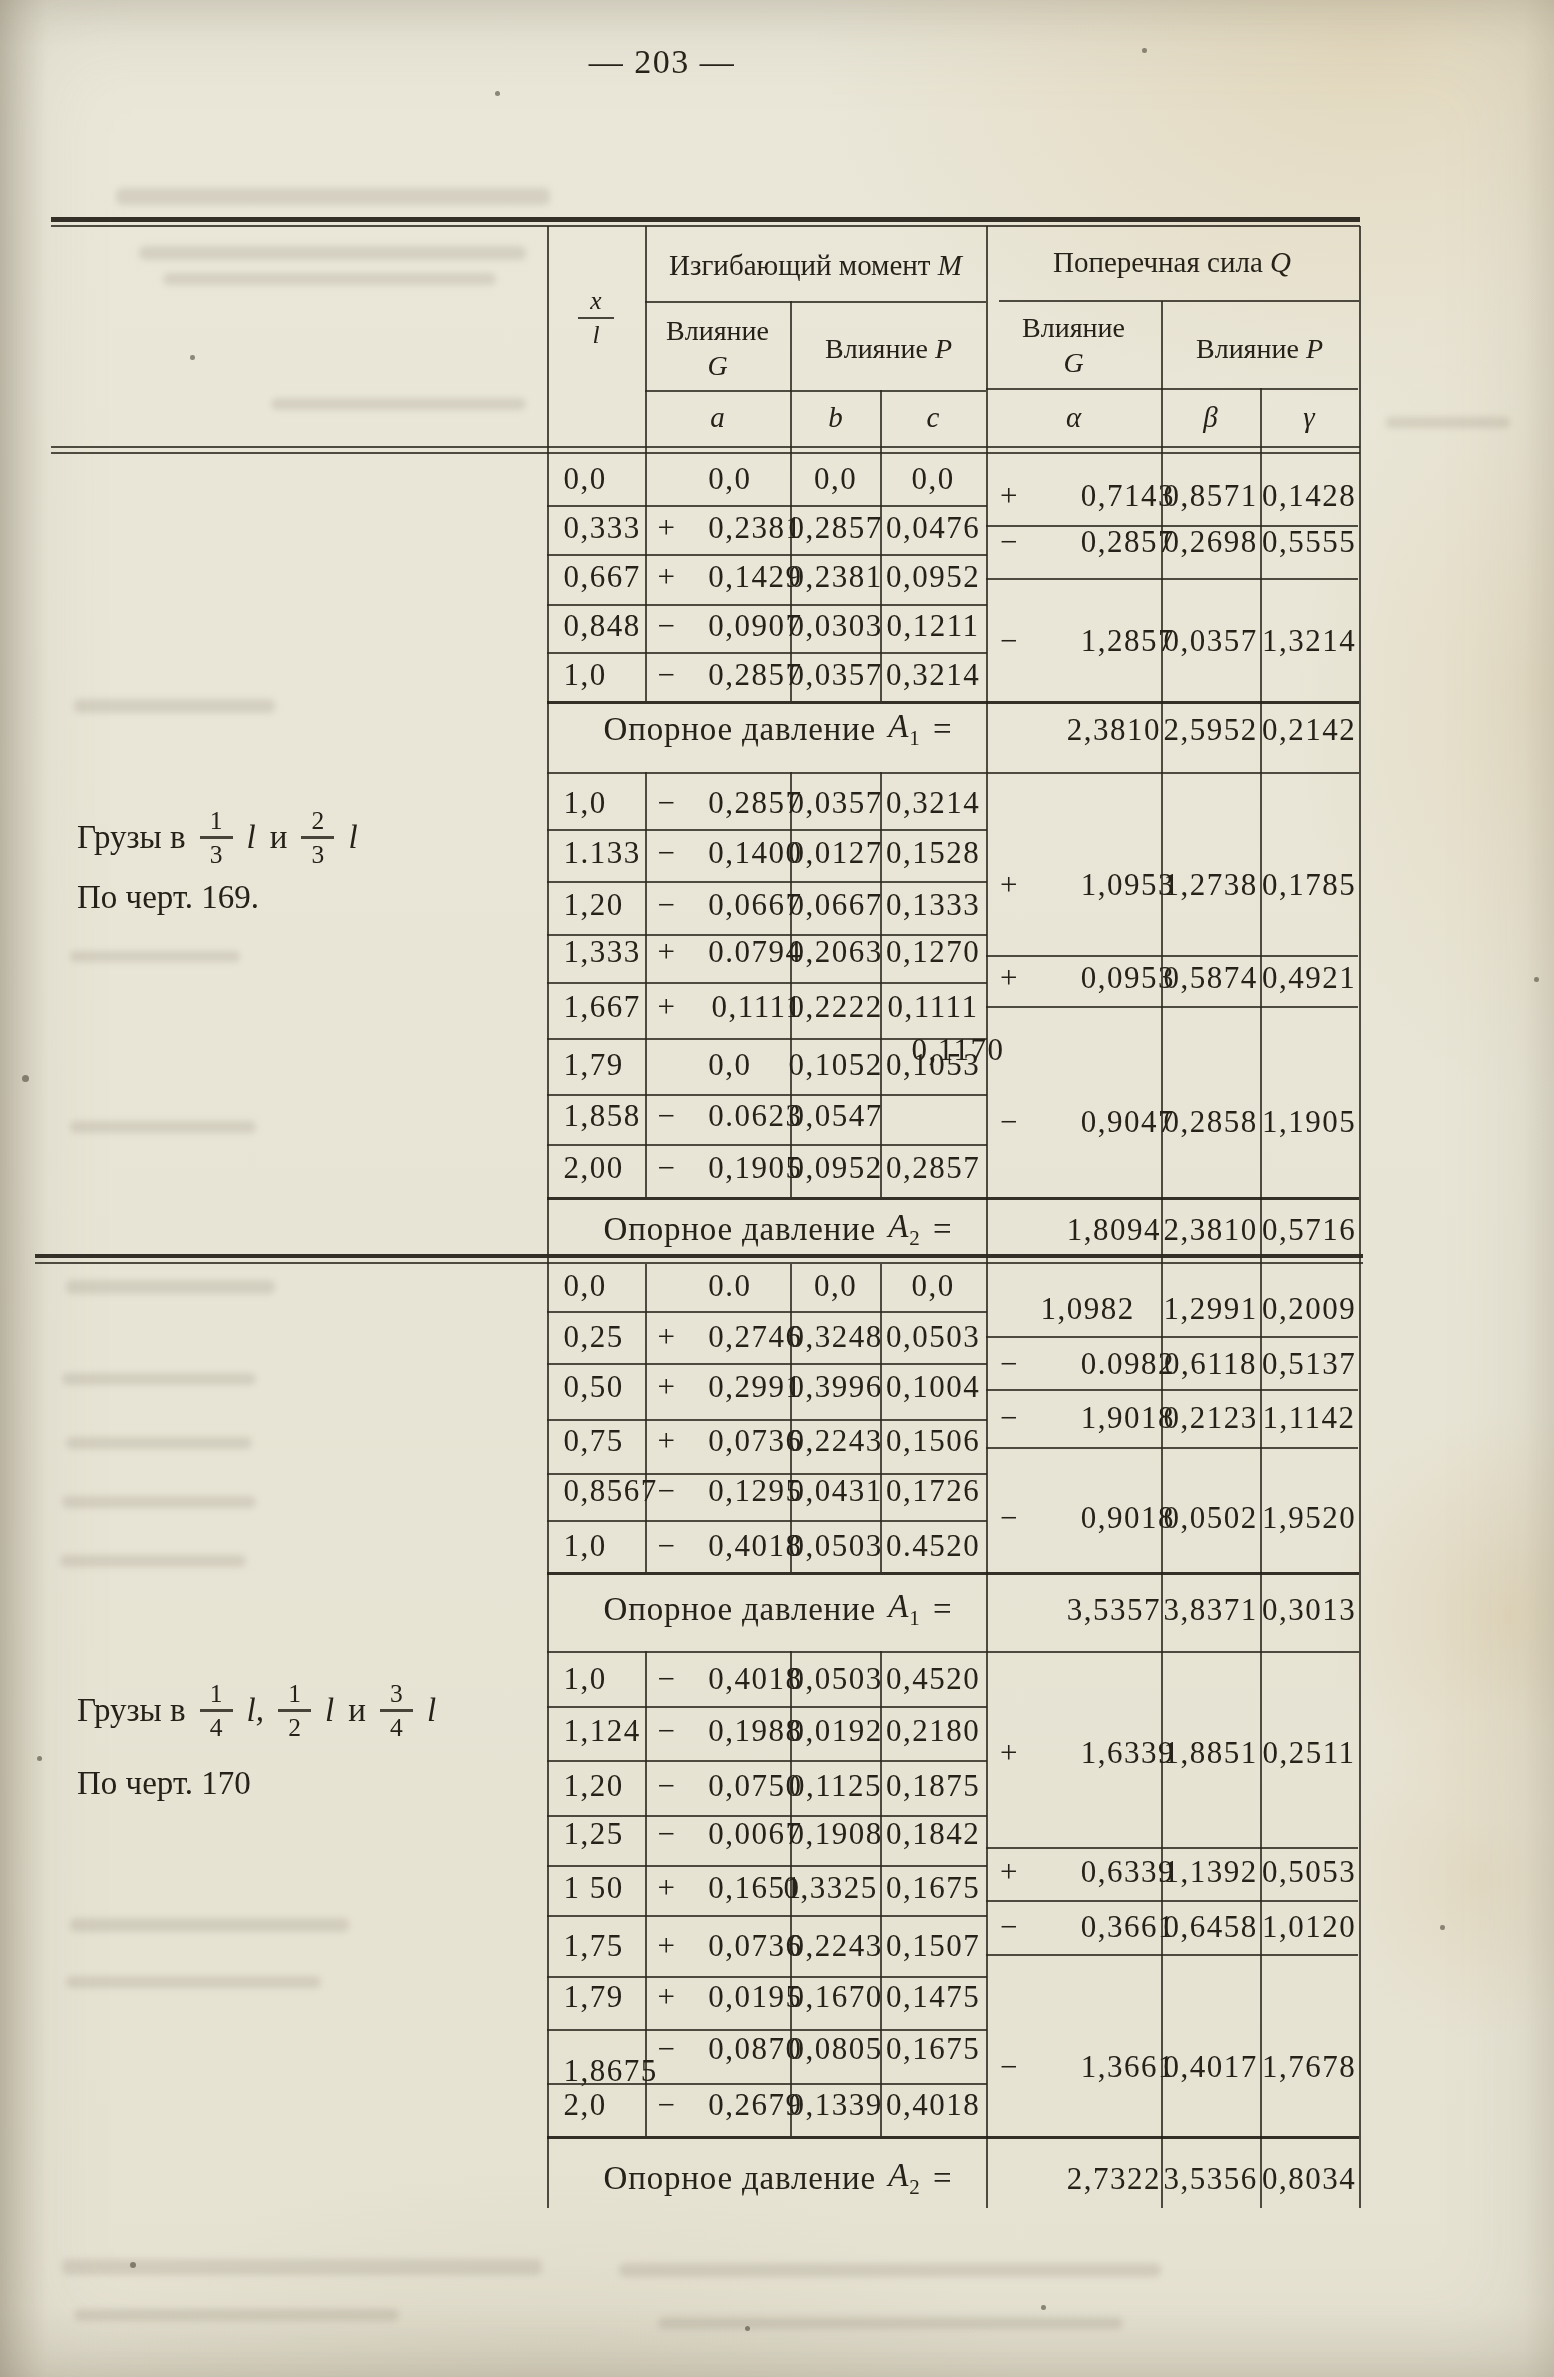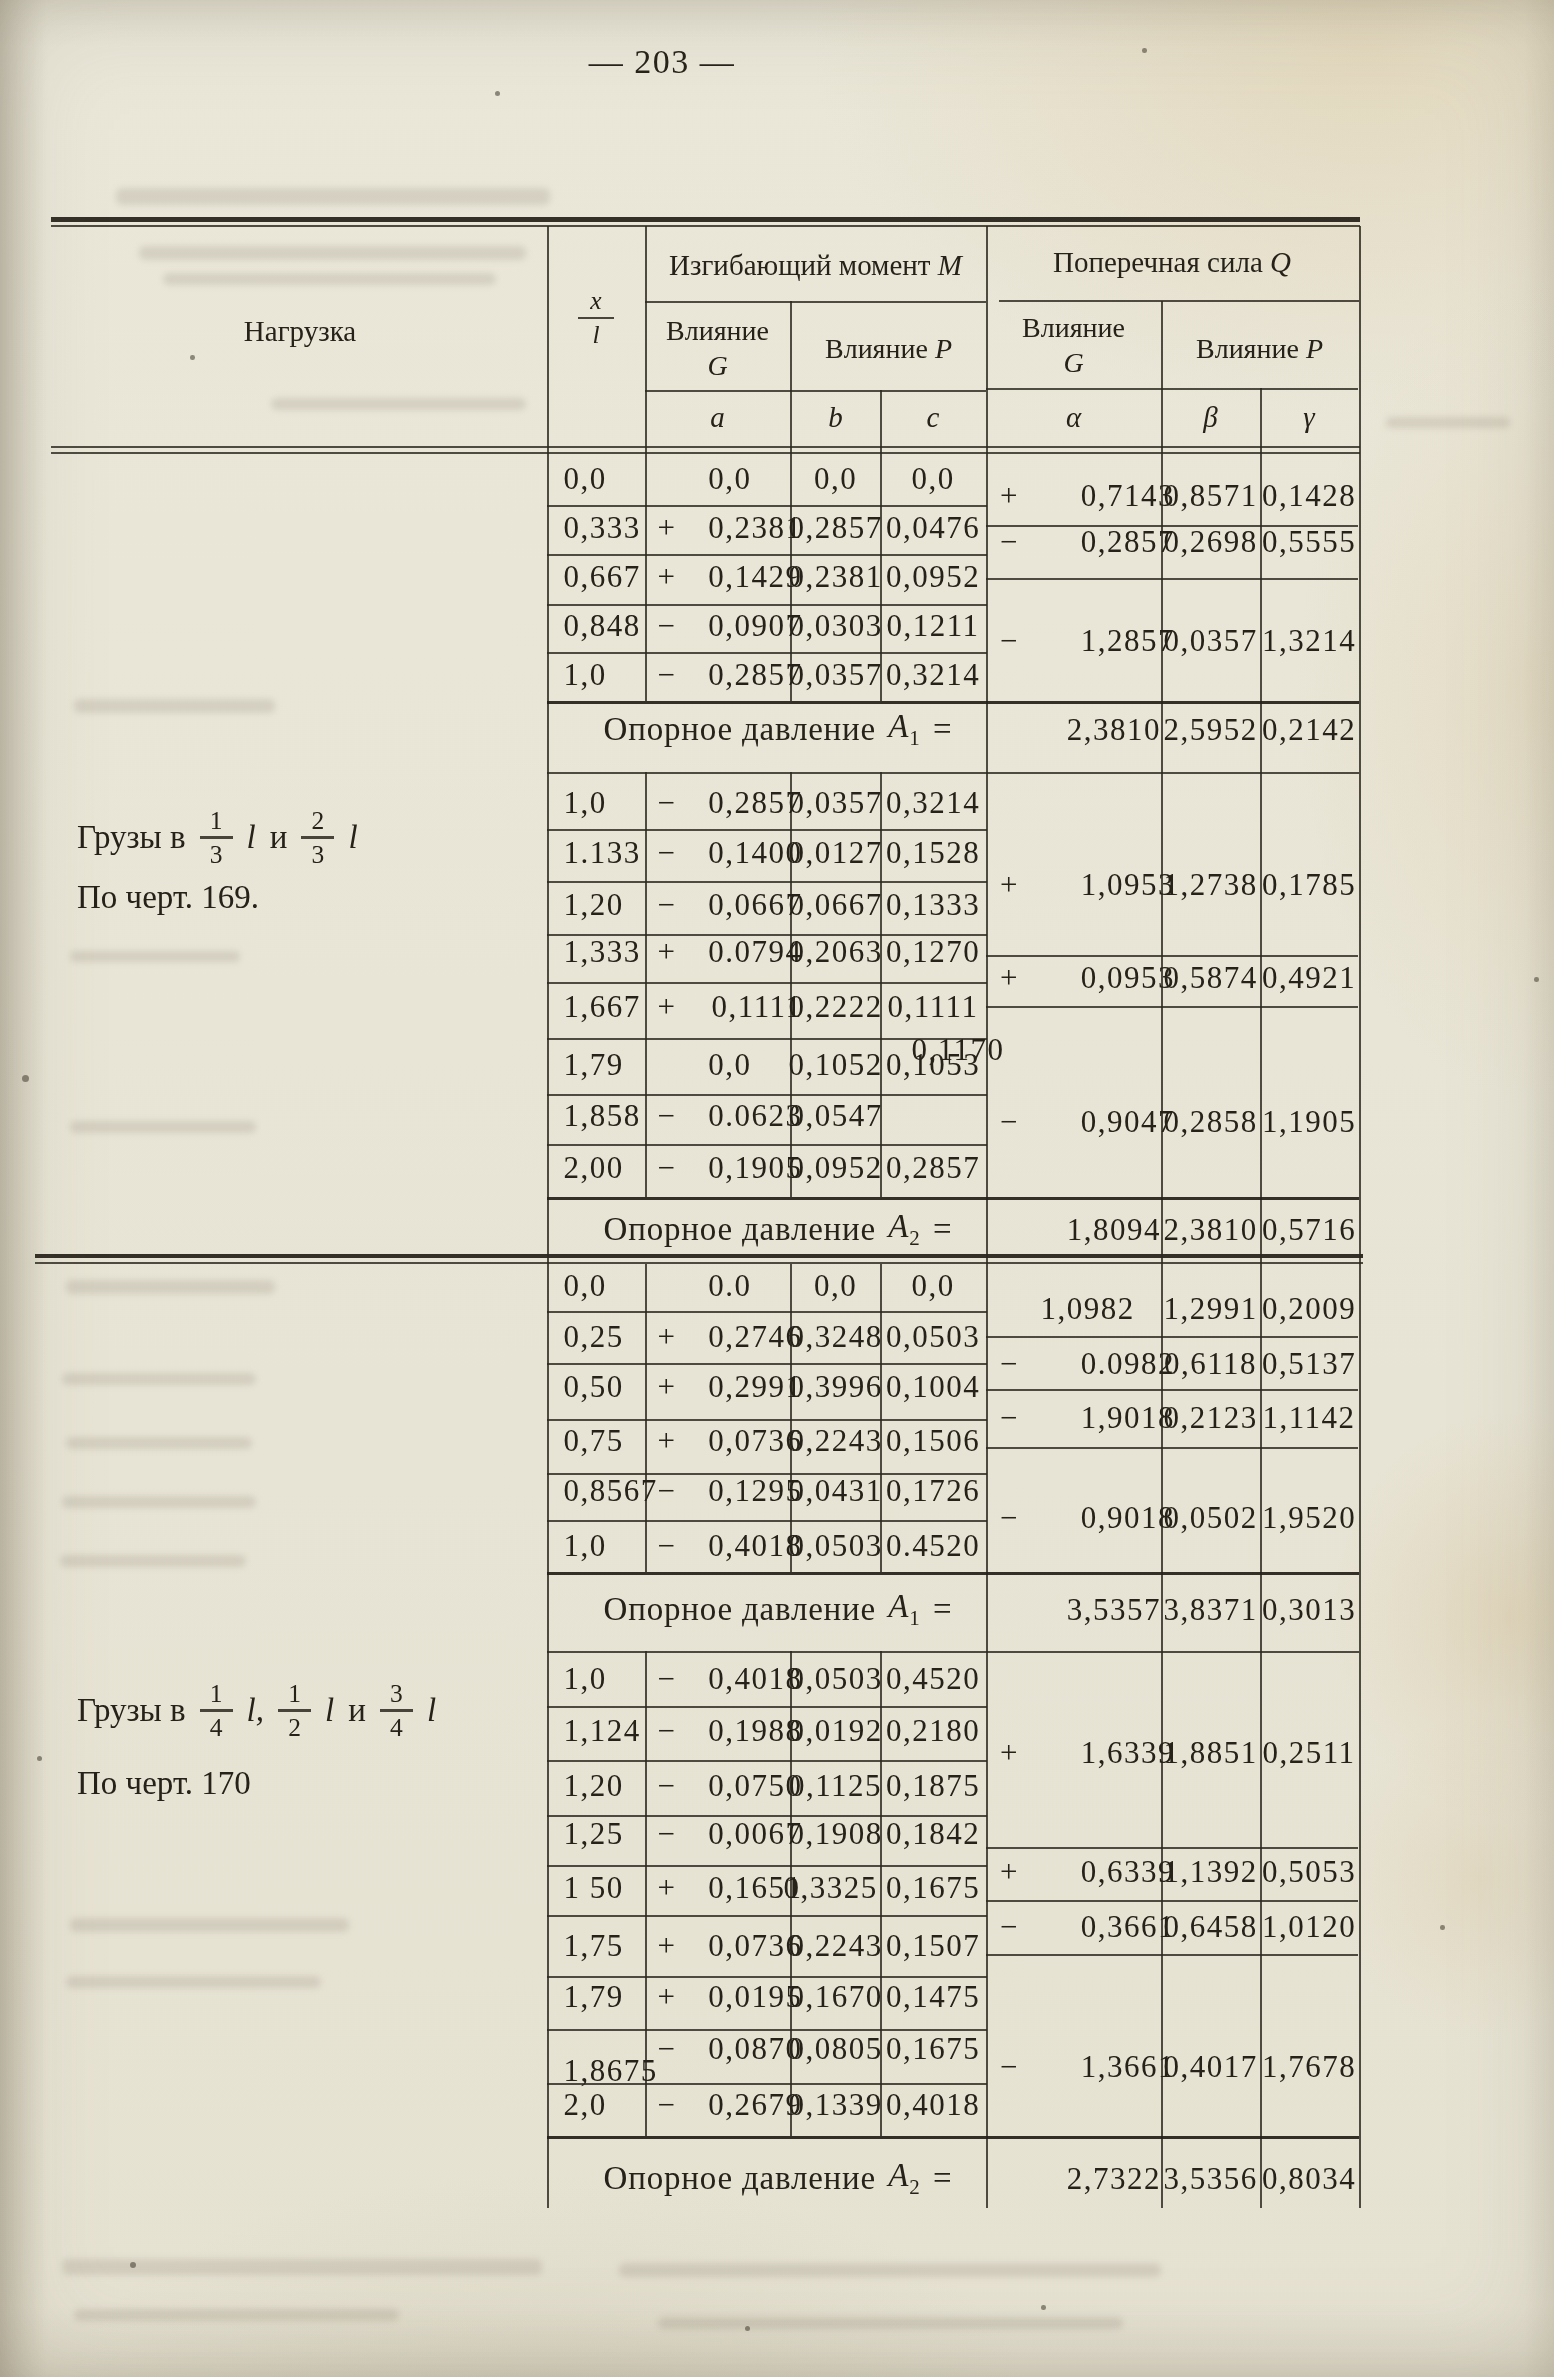--- a/index.html
+++ b/index.html
@@ -105,21 +105,20 @@
   <i class="speck" style="left:190px;top:355px;width:4.6px;height:4.6px"></i>
   <i class="speck" style="left:37px;top:1756px;width:5.4px;height:5.4px"></i>
   <i class="speck" style="left:1534px;top:977px;width:4.6px;height:4.6px"></i>
   <i class="speck" style="left:130px;top:2262px;width:6.2px;height:6.2px"></i>
   <i class="speck" style="left:1041px;top:2305px;width:4.6px;height:4.6px"></i>
   <i class="speck" style="left:745px;top:2326px;width:5.4px;height:5.4px"></i>
   <i class="speck" style="left:1440px;top:1925px;width:4.6px;height:4.6px"></i>
 
   <div class="page-number">— 203 —</div>
 
-  <div class="hdr" id="hdr-load">Нагрузка</div>
 
   <div class="hdr" id="hdr-xl">
     <span class="frac">
         <i>x</i>
         <span class="bar"></span>
         <i>l</i>
       </span>
   </div>
 
   <div class="hdr" id="hdr-moment">

